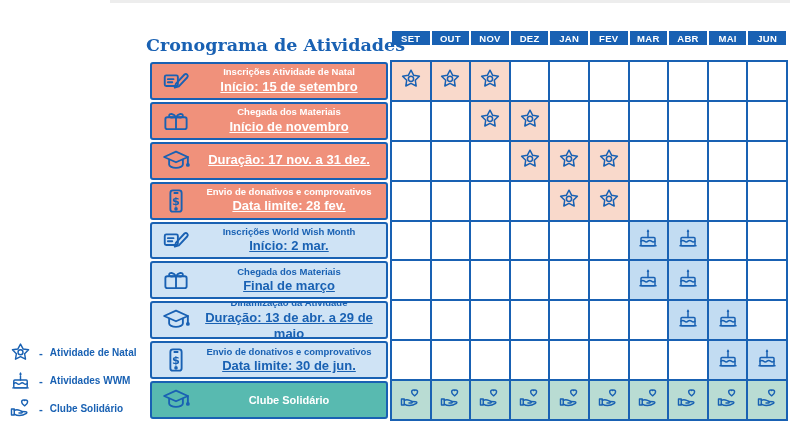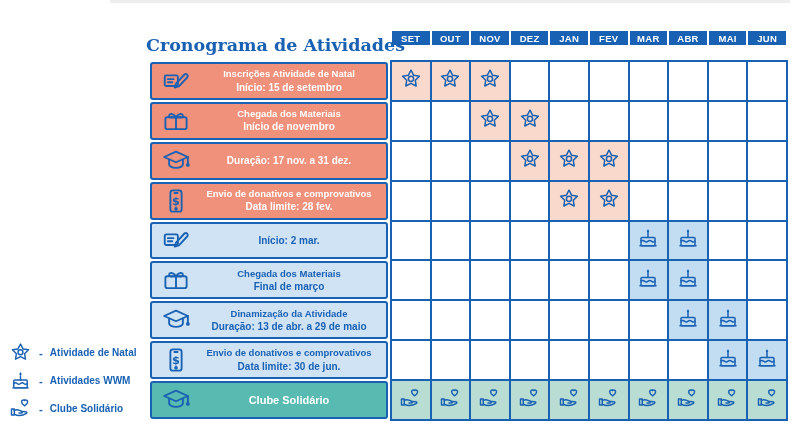--- a/index.html
+++ b/index.html
@@ -22,21 +22,21 @@
              display:grid;grid-template-rows:repeat(9,1fr);row-gap:2px;padding:2px 0;box-sizing:border-box;}
   .label-box{border:2px solid var(--blue,#1961b3);border-radius:3px;display:flex;align-items:center;
              box-sizing:border-box;overflow:hidden;justify-content:space-between;}
   .label-box.natal{background:var(--salmon,#f0917b);color:#fff;}
   .label-box.wwm{background:var(--blue-light,#cfe3f5);color:var(--blue,#1961b3);}
   .label-box.clube{background:var(--teal,#58bab0);color:#fff;}
   .label-icon{width:48px;flex:0 0 48px;display:flex;align-items:center;justify-content:center;color:var(--blue,#1961b3);}
   .label-icon svg{width:30px;height:30px;}
   .label-text{flex:1;text-align:center;padding-right:8px;line-height:1.3;}
   .label-title{font-size:9.5px;font-weight:700;}
-  .label-sub{font-size:10px;font-weight:700;}
+  .label-sub{font-size:13px;font-weight:700;text-decoration:underline;}
   .label-box.clube .label-title{font-size:11px;}
 
   
   .grid{position:absolute;left:390px;top:60px;width:398px;height:361px;background:var(--blue,#1961b3);
         display:grid;grid-template-columns:repeat(10,1fr);grid-template-rows:repeat(9,1fr);
         gap:2px;padding:2px;box-sizing:border-box;}
   .cell{background:#fff;display:flex;align-items:center;justify-content:center;color:var(--blue,#1961b3);}
   .cell.f-natal{background:var(--salmon-light,#f9d9cb);}
   .cell.f-wwm{background:var(--cell-blue,#c2dcf2);}
   .cell.f-clube{background:var(--teal-light,#b9dcd3);}
@@ -126,20 +126,21 @@
       </div>
       <div class="label-box wwm">
         <span class="label-icon">
           <svg viewBox="0 0 24 24" fill="none" stroke="currentColor" stroke-width="1.5" stroke-linecap="round" stroke-linejoin="round" xmlns="http://www.w3.org/2000/svg">
             <rect x="3" y="7.5" width="10.5" height="8.5" rx="1.2"></rect>
             <path d="M5.5 10.5h4.5M5.5 13h3.5"></path>
             <path d="M11 17.3l1-3.2 6.8-7.3a1.6 1.6 0 0 1 2.3 2.2l-6.8 7.3-3.3 1z"></path>
           </svg>
         </span>
         <div class="label-text">
+          <div class="label-title">Inscrições World Wish Month</div>
           <div class="label-sub">Início: 2 mar.</div>
         </div>
       </div>
       <div class="label-box wwm">
         <span class="label-icon">
           <svg viewBox="0 0 24 24" fill="none" stroke="currentColor" stroke-width="1.5" stroke-linecap="round" stroke-linejoin="round" xmlns="http://www.w3.org/2000/svg">
             <rect x="3.5" y="9" width="17" height="9.5" rx="1.5"></rect>
             <path d="M12 9v9.5"></path>
             <path d="M12 9c-1.8-3.2-5.5-3.4-5.5-1.1 0 1.9 3 1.1 5.5 1.1"></path>
             <path d="M12 9c1.8-3.2 5.5-3.4 5.5-1.1 0 1.9-3 1.1-5.5 1.1"></path>

